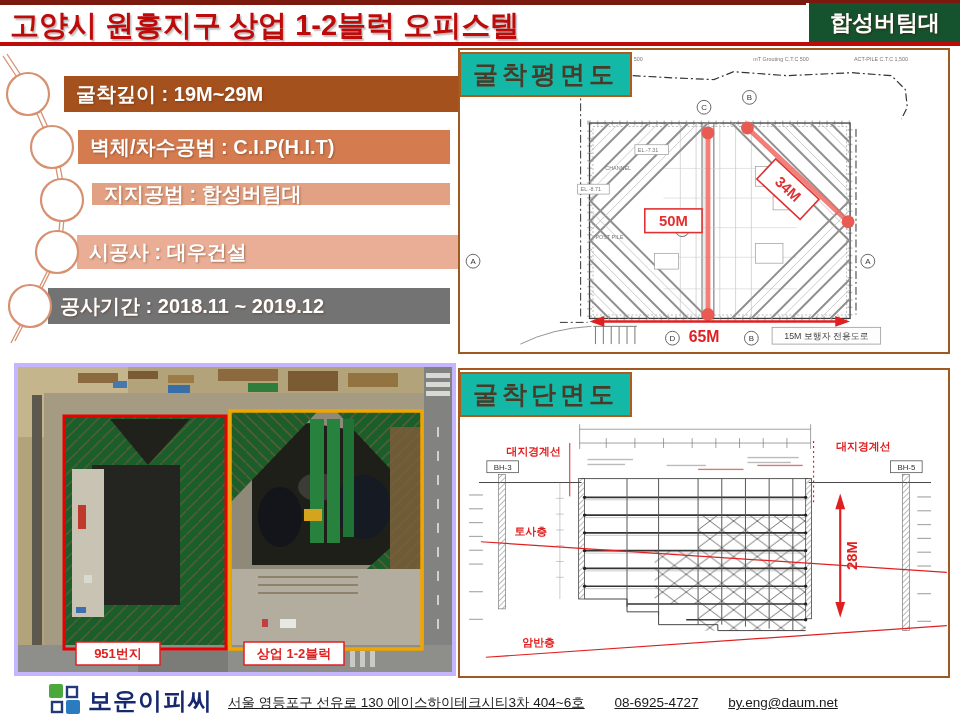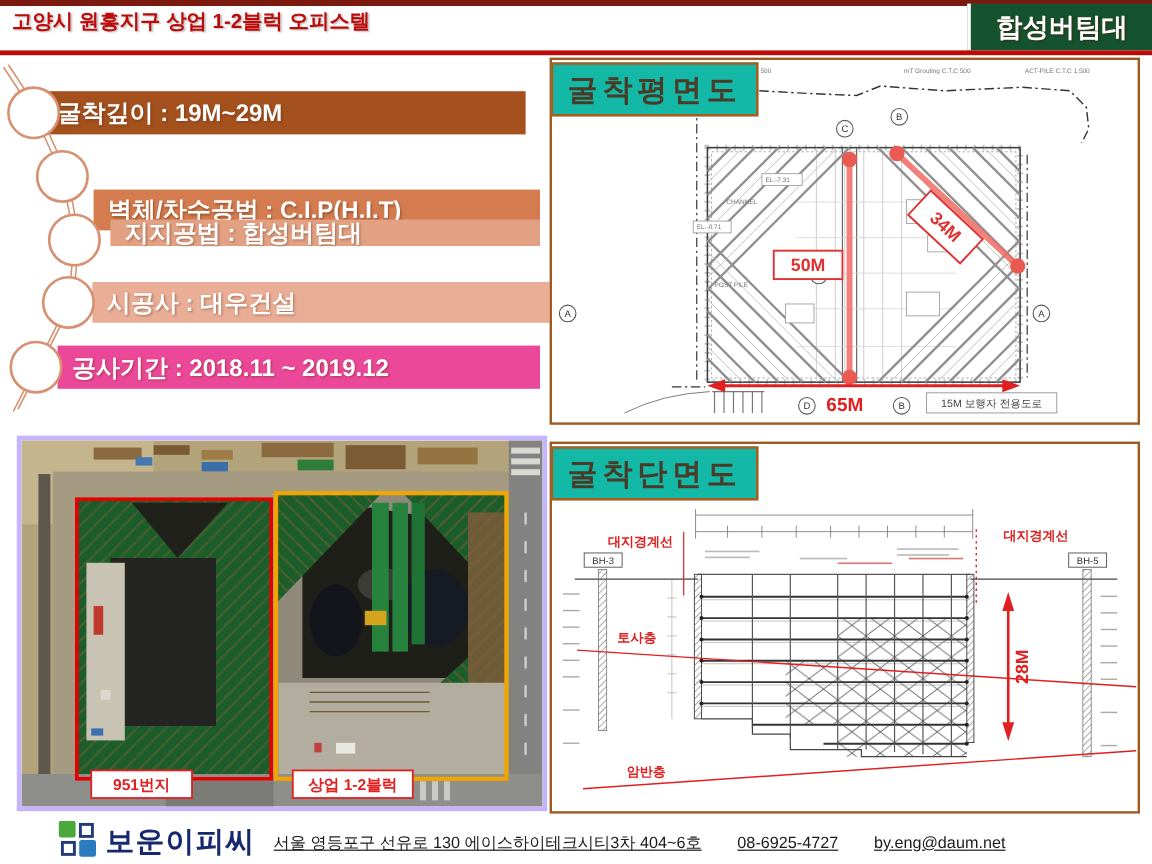--- a/index.html
+++ b/index.html
@@ -1,33 +1,33 @@
 <!DOCTYPE html>
 <html><head>
 <meta charset="utf-8">
 <style>
   html,body{margin:0;padding:0;background:#e9e9e9;}
   .slide{position:relative;width:960px;height:720px;background:#ffffff;overflow:hidden;
          font-family:"Liberation Sans","DejaVu Sans",sans-serif;}
   .topbar{position:absolute;left:0;top:0;width:960px;height:5px;background:#7c190e;}
-  .page-title{position:absolute;left:10px;top:6px;font-size:17px;font-weight:bold;color:#bf0a0a;
+  .page-title{position:absolute;left:10px;top:6px;font-size:29px;font-weight:bold;color:#bf0a0a;
               text-shadow:1.5px 1.5px 1.5px #bdbdbd;letter-spacing:0px;white-space:nowrap;}
   .badge{position:absolute;left:806px;top:3px;width:152px;height:39px;background:#14532d;
          border-left:3px solid #ffffff;display:flex;align-items:center;justify-content:center;
          color:#fff;font-weight:bold;font-size:22px;text-shadow:1px 1px 2px rgba(70,25,0,.65);}
   .redline{position:absolute;left:0;top:42px;width:960px;height:4px;background:#bf0a0a;}
 
   .bar{position:absolute;display:flex;align-items:center;color:#fff;font-weight:bold;
        font-size:20px;padding-left:12px;box-sizing:border-box;
        text-shadow:1px 1px 2px rgba(90,40,10,.45);white-space:nowrap;}
-  .bar1{left:36px;top:76px;width:402px;height:36px;background:#a4511e;}
-  .bar2{left:78px;top:130px;width:372px;height:34px;background:#d47c50;margin-top:28px;}
+  .bar1{left:64px;top:76px;width:402px;height:36px;background:#a4511e;}
+  .bar2{left:78px;top:130px;width:372px;height:34px;background:#d47c50;}
   .bar3{left:92px;top:183px;width:358px;height:22px;background:#e3a183;}
   .bar4{left:77px;top:235px;width:390px;height:34px;background:#e9ae95;}
-  .bar5{left:48px;top:288px;width:402px;height:36px;background:#ec4899;}
+  .bar5{left:48px;top:288px;width:402px;height:36px;background:#737373;}
   .chain{position:absolute;left:0;top:50px;width:120px;height:300px;z-index:3;}
 
   .panel{position:absolute;border:2px solid #a05a20;background:#fff;box-sizing:border-box;}
   .panel-plan{left:458px;top:48px;width:492px;height:306px;}
   .panel-section{left:458px;top:368px;width:492px;height:310px;}
   .panel-label{position:absolute;z-index:6;background:#14b8a6;border:2px solid #b05a1b;
                color:#4a3a28;font-weight:bold;font-size:25px;letter-spacing:4px;
                padding:4px 12px;white-space:nowrap;}
   .label-plan{left:459px;top:52px;}
   .label-section{left:459px;top:372px;}

